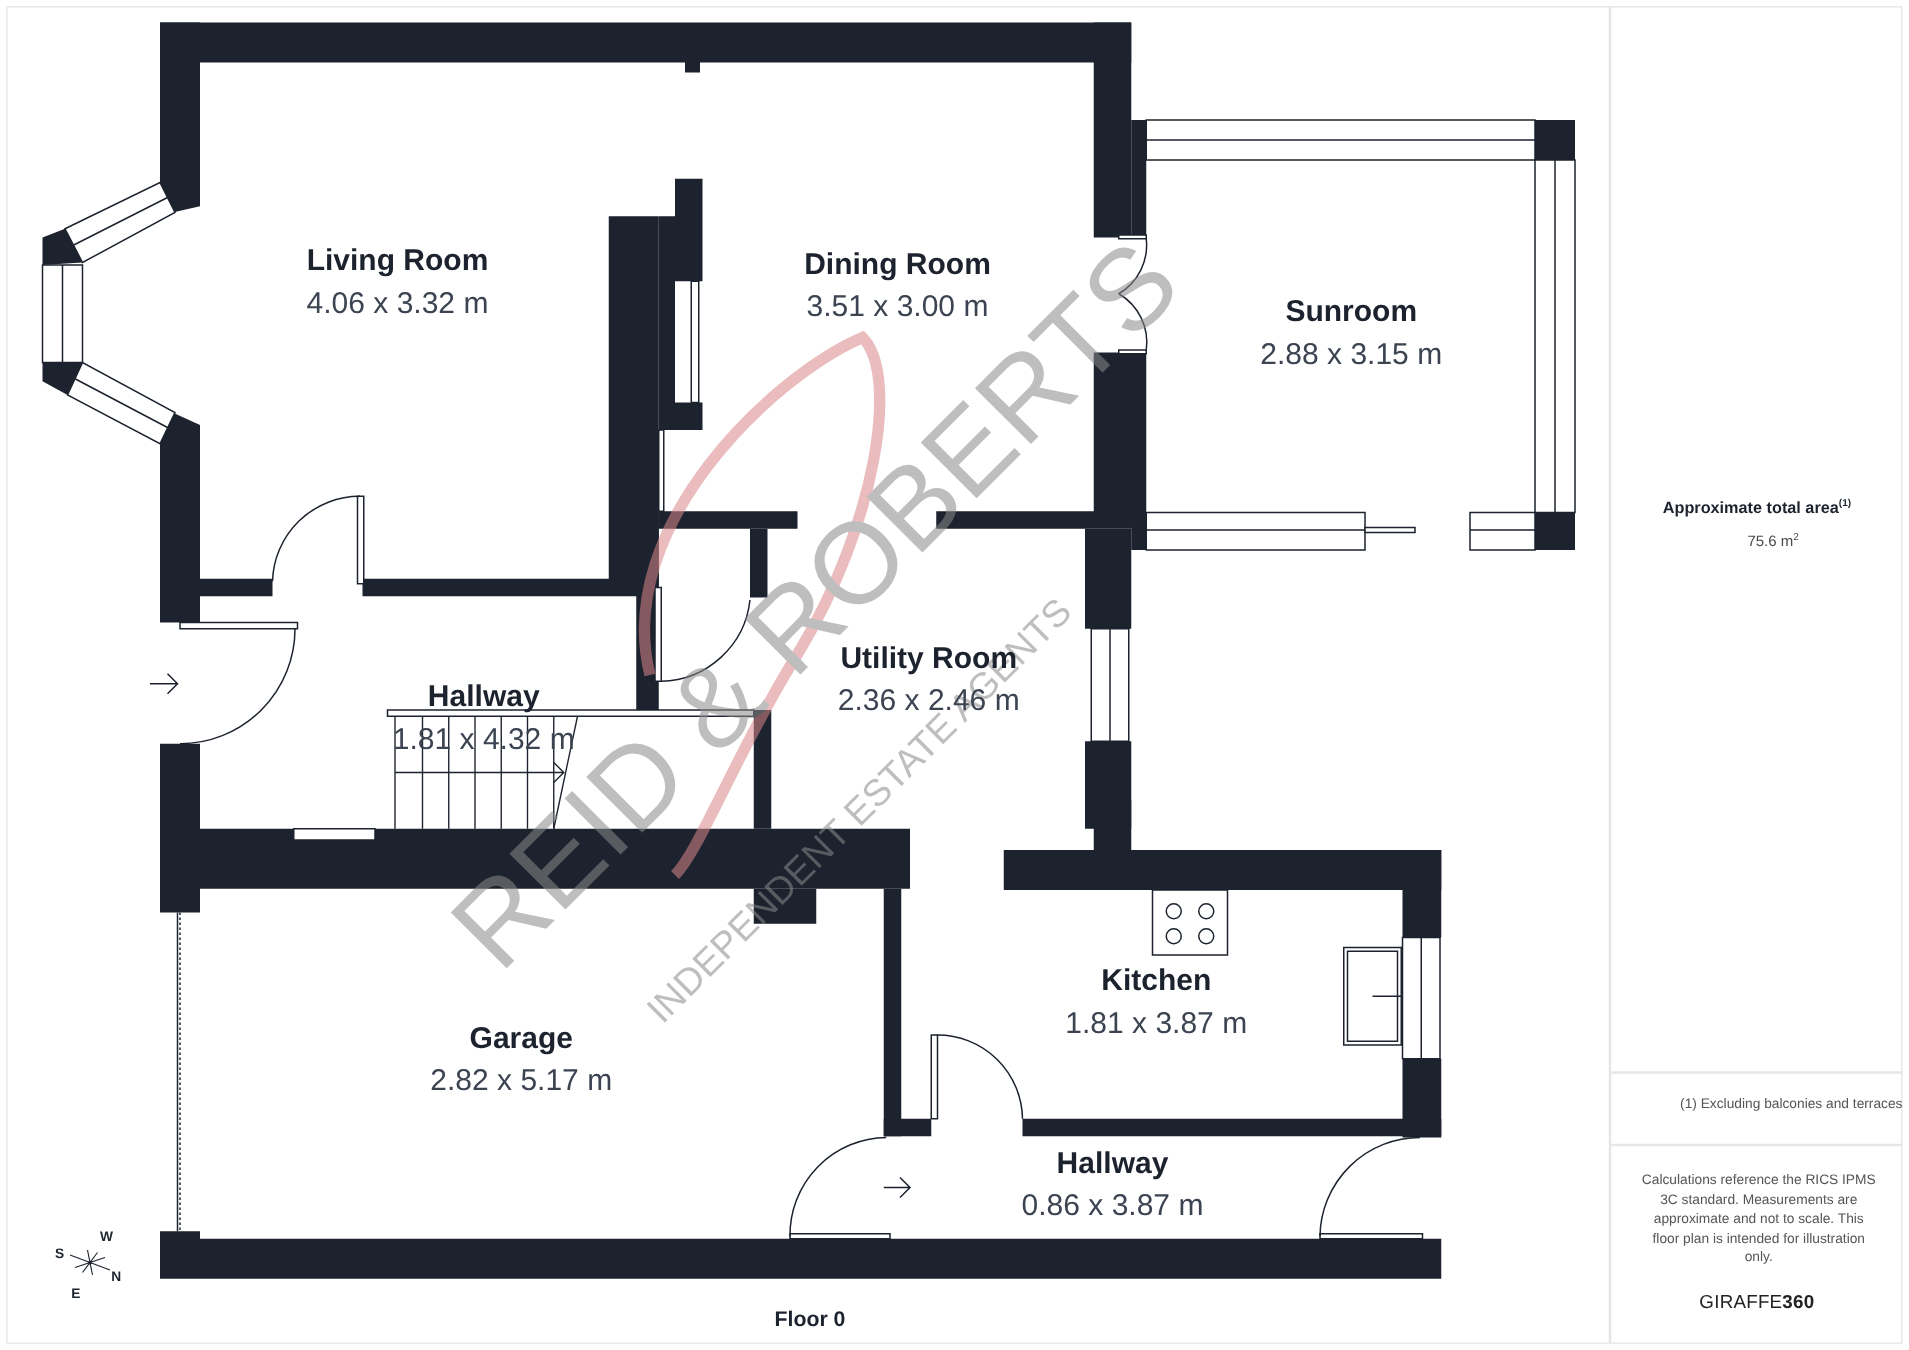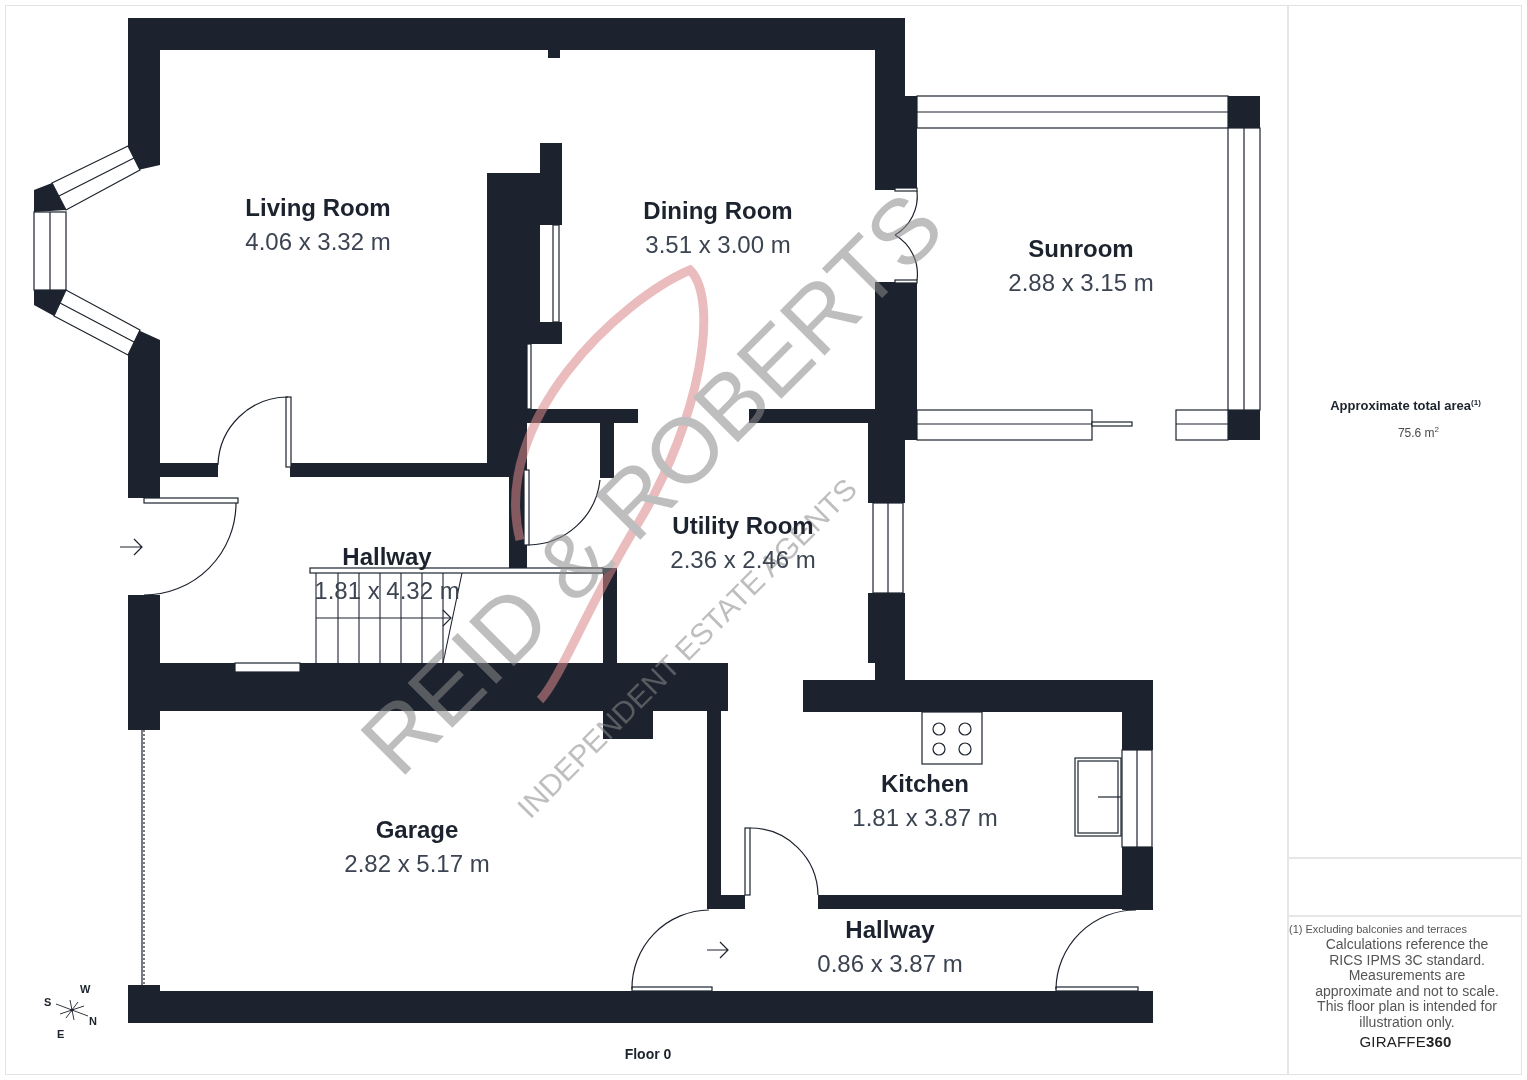--- a/index.html
+++ b/index.html
@@ -5,25 +5,25 @@
   html, body { margin: 0; padding: 0; background: #ffffff; }
   body { width: 1527px; height: 1080px; position: relative; overflow: hidden; font-family: "Liberation Sans", sans-serif; }
   .frame { position: absolute; left: 5px; top: 5px; width: 1517px; height: 1070px; border: 1px solid #e3e3e3; box-sizing: border-box; }
   .plan-area { position: absolute; left: 6px; top: 6px; width: 1280px; height: 1068px; }
   .sidebar { position: absolute; left: 1287px; top: 5px; width: 235px; height: 1070px; border-left: 2px solid #e6e6e6; box-sizing: border-box; padding-left: 43px; }
   .sb-divider { position: absolute; left: 0; width: 100%; border-top: 2px solid #e6e6e6; }
   .area-label { position: absolute; top: 393px; left: 0; width: 100%; text-align: center; font-size: 13px; font-weight: bold; color: #1c232e; }
   .area-label sup { font-size: 8px; }
   .area-value { position: absolute; top: 420px; left: 0; width: 100%; text-align: center; font-size: 12px; color: #4a4a4a; margin-left: 13px; }
   .area-value sup { font-size: 8px; }
-  .footnote { position: absolute; top: 872px; left: 0; width: 100%; text-align: left; font-size: 11px; color: #555; margin-top: 46px; }
-  .disclaimer { position: absolute; top: 932px; left: 22px; width: 192px; text-align: center; font-size: 14px; line-height: 15.5px; color: #555; }
+  .footnote { position: absolute; top: 872px; left: 0; width: 100%; text-align: right; font-size: 11px; color: #555; }
+  .disclaimer { position: absolute; top: 932px; left: 22px; width: 192px; text-align: center; font-size: 11px; line-height: 15.5px; color: #555; }
   .brand { position: absolute; top: 1028px; left: 0; width: 100%; text-align: center; font-size: 15px; color: #222; letter-spacing: 0.2px; }
   .brand b { font-weight: bold; }
-  .floor-label { position: absolute; left: 600px; top: 1046px; width: 96px; text-align: center; font-size: 14px; font-weight: bold; color: #1c232e; }
+  .floor-label { position: absolute; left: 600px; top: 1046px; width: 96px; text-align: center; font-size: 17px; font-weight: bold; color: #1c232e; }
   svg text { font-family: "Liberation Sans", sans-serif; }
   .room-name { font-size: 24px; font-weight: bold; fill: #1c232e; }
   .room-dim { font-size: 24px; fill: #3c4452; }
 </style>
 </head>
 <body>
 
 <div class="frame"></div>
 
 <div class="plan-area">

